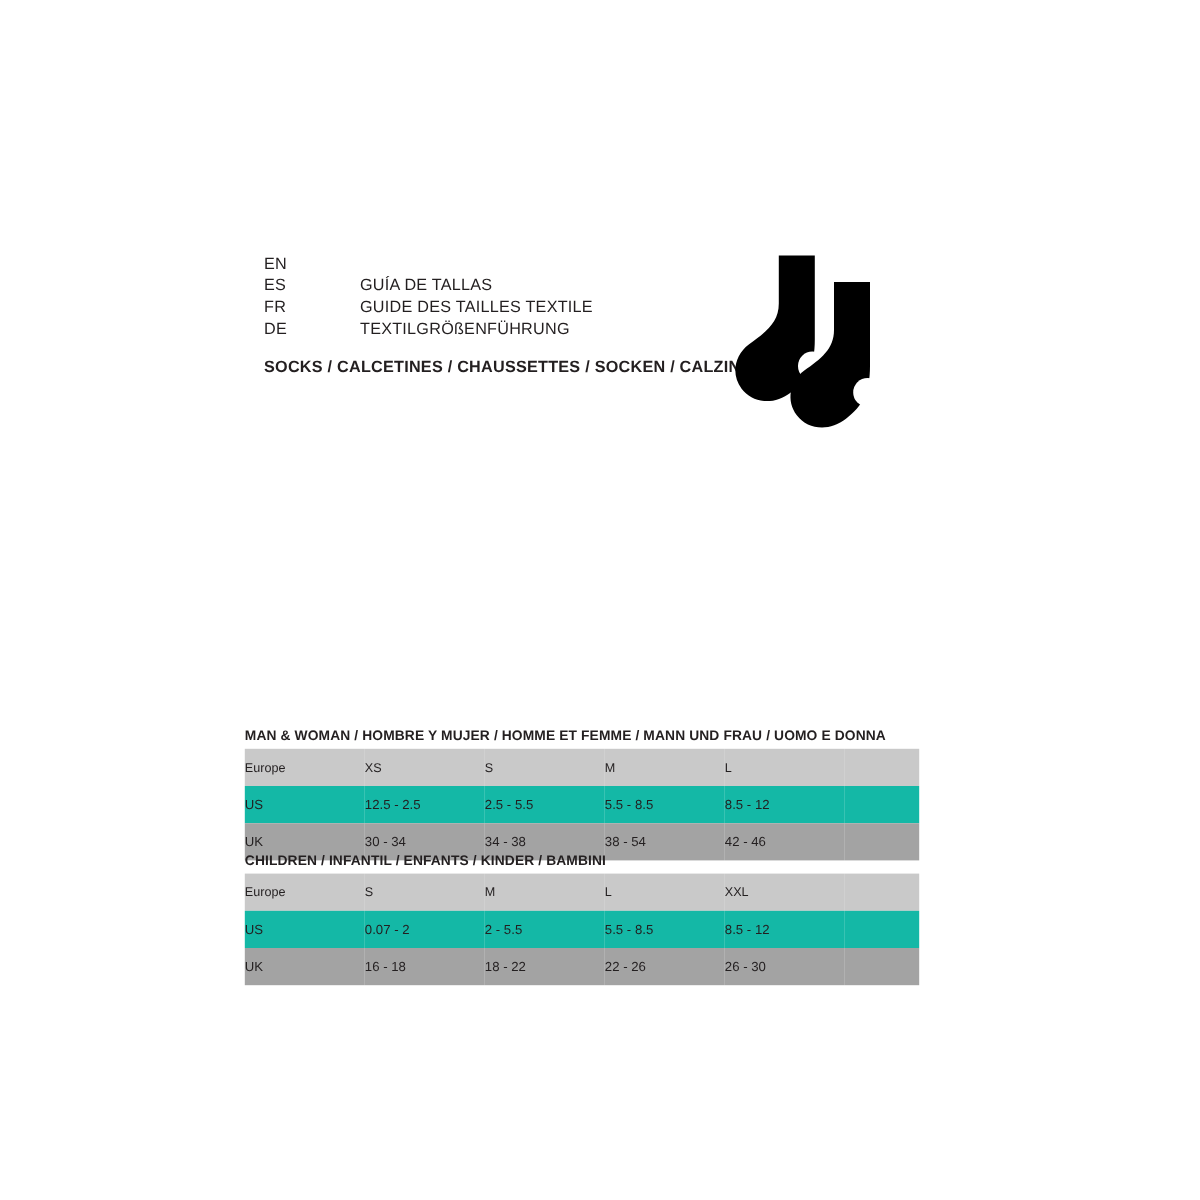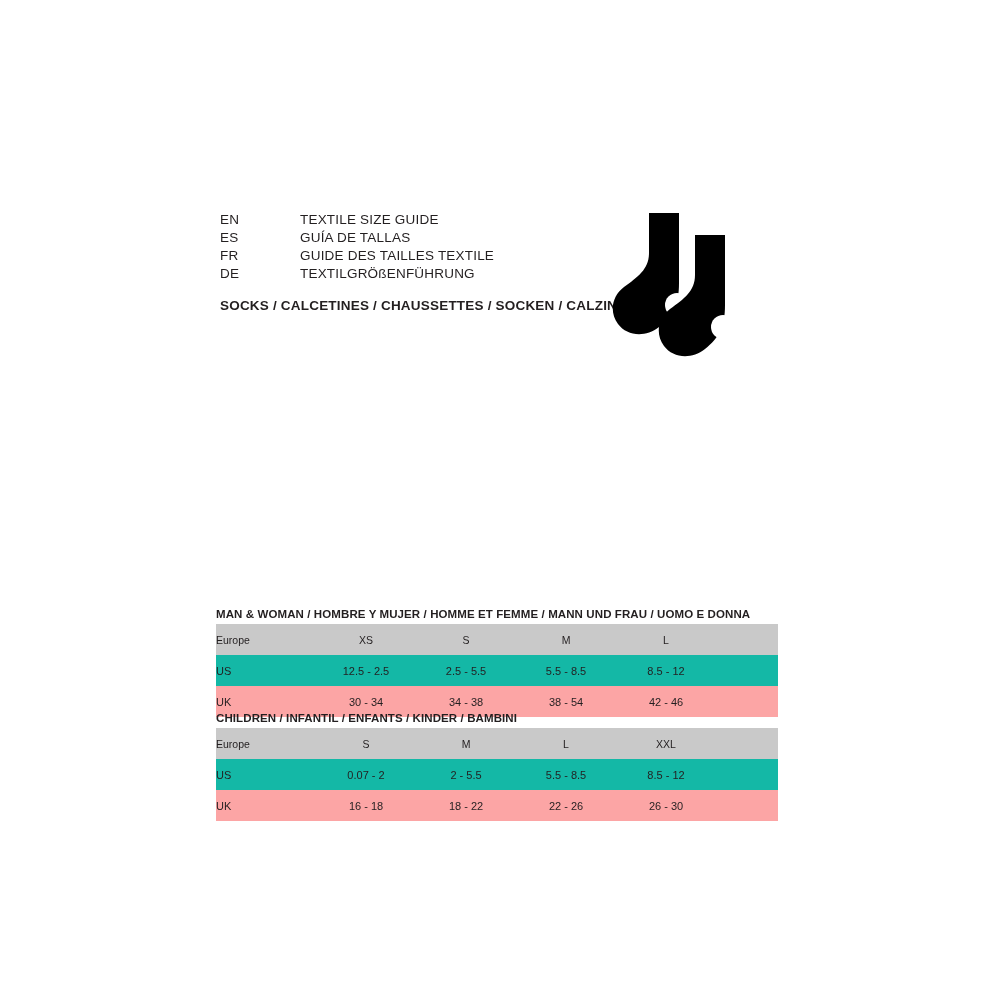--- a/index.html
+++ b/index.html
@@ -54,21 +54,21 @@
     position: absolute;
     left: 605px;
     top: 205px;
     width: 165px;
     height: 180px;
   }
 
   
   .table-section {
     position: absolute;
-    left: 216px;
+    left: 204px;
     width: 462px;
   }
   #adult-table-section { top: 608px; }
   #children-table-section { top: 712px; }
 
   .table-caption {
     font-size: 11.5px;
     font-weight: bold;
     letter-spacing: 0.1px;
     color: #231f20;
@@ -88,44 +88,42 @@
     border: none;
   }
   table.size-table tr.head-row td {
     background: #c9c9c9;
     font-size: 10.5px;
   }
   table.size-table tr.row-alt td {
     background: #14b8a6;
   }
   table.size-table tr.row-plain td {
-    background: #fca5a5;
+    background: #a3a3a3;
   }
   td.label-cell {
     width: 100px;
     padding-left: 6px;
     text-align: left;
   }
   td.val-cell {
     width: 100px;
-    text-align: center;
     margin-top: 16px;
   }
   td.pad-cell {
     width: 62px;
   }
 </style>
 </head>
 <body>
 
 <div id="header-block">
 
   <div class="lang-row">
     <span class="lang-code">EN</span>
-    <span class="lang-text">TEXTILE SIZE GUIDE</span>
   </div>
   <div class="lang-row">
     <span class="lang-code">ES</span>
     <span class="lang-text">GUÍA DE TALLAS</span>
   </div>
   <div class="lang-row">
     <span class="lang-code">FR</span>
     <span class="lang-text">GUIDE DES TAILLES TEXTILE</span>
   </div>
   <div class="lang-row">

